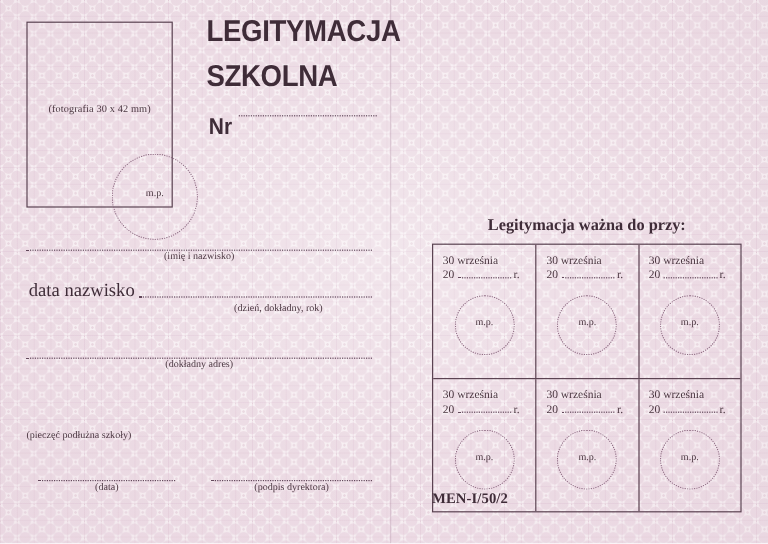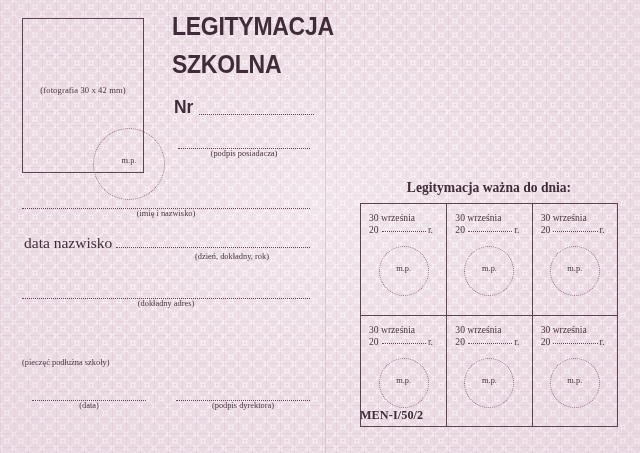--- a/index.html
+++ b/index.html
@@ -101,21 +101,21 @@
   }
   #title-1 { top: 12px; }
   #title-2 { top: 50px; }
 
   #nr-row {
     position: absolute;
     left: 174px;
     top: 96px;
     width: 140px;
     display: flex;
-    align-items: flex-end;
+    align-items: flex-start;
   }
   #nr-label {
     font-family: "Liberation Sans", sans-serif;
     font-weight: bold;
     font-size: 19px;
     color: #3f2c38;
     transform: scaleX(0.92);
     transform-origin: left bottom;
   }
   .dotline {
@@ -287,24 +287,20 @@
     <div id="mp-photo-label">m.p.</div>
 
     <div id="title-1">LEGITYMACJA</div>
     <div id="title-2">SZKOLNA</div>
 
     <div id="nr-row">
       <span id="nr-label">Nr</span>
       <span id="nr-dots" class="dotline"></span>
     </div>
 
-    <div id="posiadacz-field" class="field">
-      <div class="dotline"></div>
-      <div class="caption">(podpis posiadacza)</div>
-    </div>
 
     <div id="imie-field" class="field">
       <div class="dotline"></div>
       <div class="caption">(imię i nazwisko)</div>
     </div>
 
     <div id="data-urodzenia-row">
       <div class="inline-row">
         <span class="big-label">data nazwisko</span>
         <span class="dotline"></span>
@@ -328,21 +324,21 @@
     <div id="dyrektor-field" class="field">
       <div class="dotline"></div>
       <div class="caption">(podpis dyrektora)</div>
     </div>
 
   </div>
 
   <div class="layer">
 
 
-    <div id="validity-heading">Legitymacja ważna do dnia:</div>
+    <div id="validity-heading">Legitymacja ważna do przy:</div>
 
     <div id="validity-table">
 
       <div class="table-row">
 
         <div class="table-cell">
           <div class="cell-date-1">30 września</div>
           <div class="cell-date-2">
             <span>20</span>
             <span class="dotline"></span>

